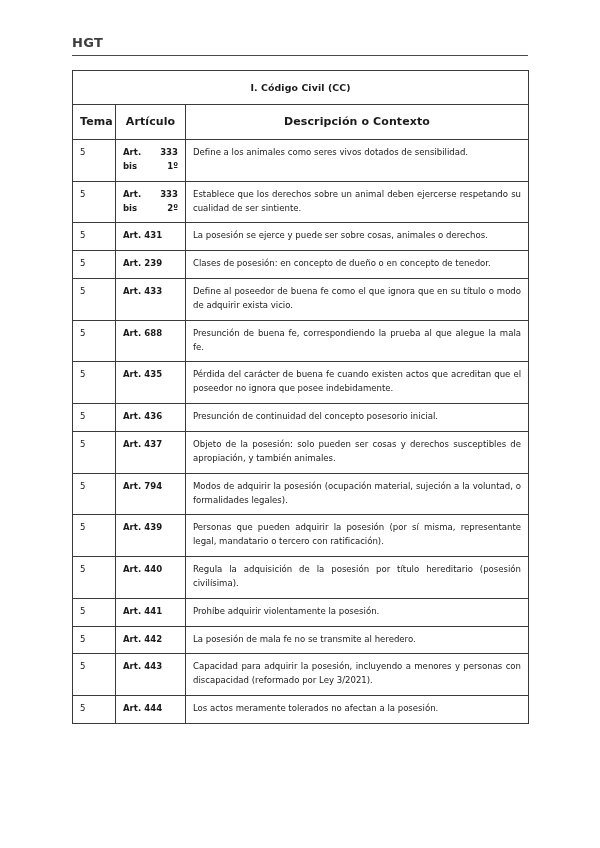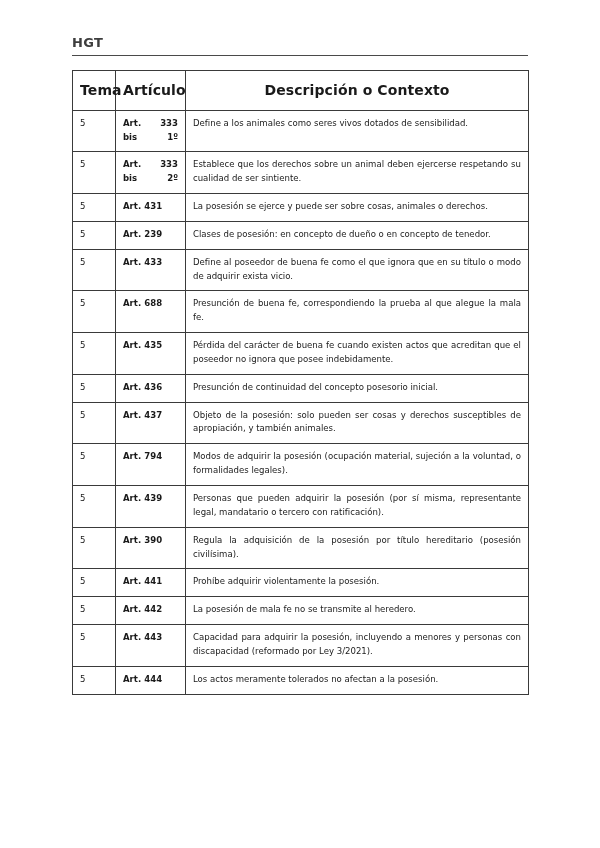--- a/index.html
+++ b/index.html
@@ -80,21 +80,21 @@
     font-size: 9.4px;
     padding-top: 9px;
     padding-bottom: 9px;
     letter-spacing: 0.1px;
   }
 
   
   tr.head-row th {
     text-align: center;
     font-weight: bold;
-    font-size: 14px;
+    font-size: 11px;
     padding-top: 8px;
     padding-bottom: 8px;
     letter-spacing: 0.1px;
   }
   tr.head-row th.desc-head {
     text-align: center;
   }
 
   
   td.tema-cell {
@@ -135,20 +135,23 @@
   </div>
 
   <div class="table-wrap">
     <table class="codigo">
       <colgroup>
         <col class="c-tema">
         <col class="c-art">
         <col class="c-desc">
       </colgroup>
       <tbody>
+        <tr class="title-row">
+          <td colspan="3">I. Código Civil (CC)</td>
+        </tr>
         <tr class="head-row">
           <th>Tema</th>
           <th>Artículo</th>
           <th class="desc-head">Descripción o Contexto</th>
         </tr>
       <tr>
             <td class="tema-cell">5</td>
             <td class="art-cell">Art. 333 bis 1º</td>
             <td class="desc-cell last-line-left">Define a los animales como seres vivos dotados de sensibilidad.</td>
           </tr>
@@ -197,21 +200,21 @@
             <td class="art-cell nowrap-art">Art. 794</td>
             <td class="desc-cell last-line-left">Modos de adquirir la posesión (ocupación material, sujeción a la voluntad, o formalidades legales).</td>
           </tr>
           <tr>
             <td class="tema-cell">5</td>
             <td class="art-cell nowrap-art">Art. 439</td>
             <td class="desc-cell last-line-left">Personas que pueden adquirir la posesión (por sí misma, representante legal, mandatario o tercero con ratificación).</td>
           </tr>
           <tr>
             <td class="tema-cell">5</td>
-            <td class="art-cell nowrap-art">Art. 390</td>
+            <td class="art-cell nowrap-art">Art. 440</td>
             <td class="desc-cell last-line-left">Regula la adquisición de la posesión por título hereditario (posesión civilísima).</td>
           </tr>
           <tr>
             <td class="tema-cell">5</td>
             <td class="art-cell nowrap-art">Art. 441</td>
             <td class="desc-cell last-line-left">Prohíbe adquirir violentamente la posesión.</td>
           </tr>
           <tr>
             <td class="tema-cell">5</td>
             <td class="art-cell nowrap-art">Art. 442</td>

